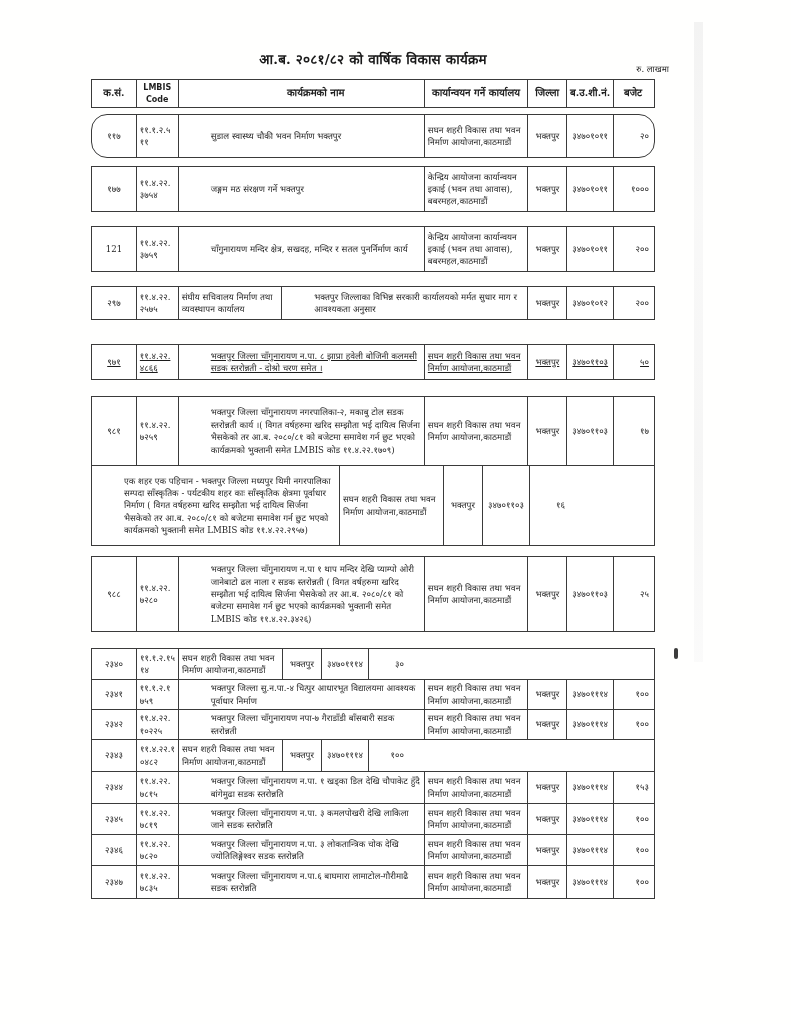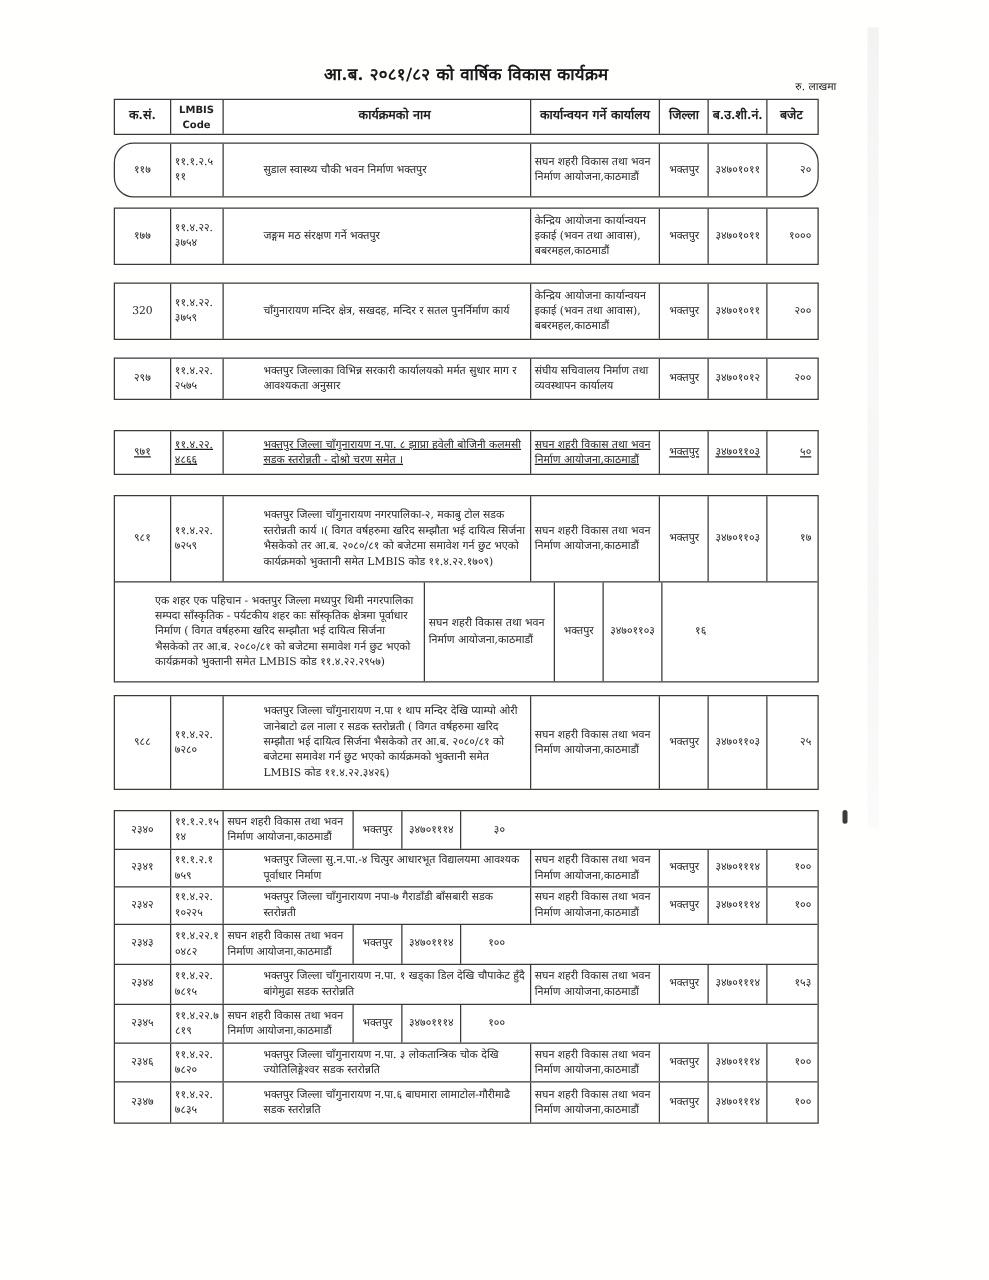--- a/index.html
+++ b/index.html
@@ -114,36 +114,36 @@
         <div class="cell c-name">जङ्गम मठ संरक्षण गर्ने भक्तपुर</div>
         <div class="cell c-office">केन्द्रिय आयोजना कार्यान्वयन इकाई (भवन तथा आवास), बबरमहल,काठमाडौं</div>
         <div class="cell c-district">भक्तपुर</div>
         <div class="cell c-head">३४७०१०११</div>
         <div class="cell c-budget">१०००</div>
       </div>
     </div>
 
     <div class="tgroup mt14">
       <div class="trow h44">
-        <div class="cell c-sn">320</div>
+        <div class="cell c-sn">121</div>
         <div class="cell c-lmbis">११.४.२२.३७५९</div>
         <div class="cell c-name">चाँगुनारायण मन्दिर क्षेत्र, सखदह, मन्दिर र सतल पुनर्निर्माण कार्य</div>
         <div class="cell c-office">केन्द्रिय आयोजना कार्यान्वयन इकाई (भवन तथा आवास), बबरमहल,काठमाडौं</div>
         <div class="cell c-district">भक्तपुर</div>
         <div class="cell c-head">३४७०१०११</div>
         <div class="cell c-budget">२००</div>
       </div>
     </div>
 
     <div class="tgroup mt14">
       <div class="trow h32">
         <div class="cell c-sn">२९७</div>
         <div class="cell c-lmbis">११.४.२२.२५७५</div>
+        <div class="cell c-office">संघीय सचिवालय निर्माण तथा व्यवस्थापन कार्यालय</div>
         <div class="cell c-name">भक्तपुर जिल्लाका विभिन्न सरकारी कार्यालयको मर्मत सुधार माग र आवश्यकता अनुसार</div>
-        <div class="cell c-office">संघीय सचिवालय निर्माण तथा व्यवस्थापन कार्यालय</div>
         <div class="cell c-district">भक्तपुर</div>
         <div class="cell c-head">३४७०१०१२</div>
         <div class="cell c-budget">२००</div>
       </div>
     </div>
 
     <div class="tgroup mt24">
       <div class="trow h34">
         <div class="cell c-sn">९७१</div>
         <div class="cell c-lmbis">११.४.२२.४८६६</div>
@@ -226,20 +226,21 @@
         <div class="cell c-lmbis">११.४.२२.७८१५</div>
         <div class="cell c-name">भक्तपुर जिल्ला चाँगुनारायण न.पा. १ खड्का डिल देखि चौपाकेट हुँदै बांगेमुढा सडक स्तरोन्नति</div>
         <div class="cell c-office">सघन शहरी विकास तथा भवन निर्माण आयोजना,काठमाडौं</div>
         <div class="cell c-district">भक्तपुर</div>
         <div class="cell c-head">३४७०१११४</div>
         <div class="cell c-budget">१५३</div>
       </div>
       <div class="trow h31">
         <div class="cell c-sn">२३४५</div>
         <div class="cell c-lmbis">११.४.२२.७८१९</div>
+        <div class="cell c-name">भक्तपुर जिल्ला चाँगुनारायण न.पा. ३ कमलपोखरी देखि लाकिला जाने सडक स्तरोन्नति</div>
         <div class="cell c-office">सघन शहरी विकास तथा भवन निर्माण आयोजना,काठमाडौं</div>
         <div class="cell c-district">भक्तपुर</div>
         <div class="cell c-head">३४७०१११४</div>
         <div class="cell c-budget">१००</div>
       </div>
       <div class="trow h31">
         <div class="cell c-sn">२३४६</div>
         <div class="cell c-lmbis">११.४.२२.७८२०</div>
         <div class="cell c-name">भक्तपुर जिल्ला चाँगुनारायण न.पा. ३ लोकतान्त्रिक चोक देखि ज्योतिलिङ्गेश्वर सडक स्तरोन्नति</div>
         <div class="cell c-office">सघन शहरी विकास तथा भवन निर्माण आयोजना,काठमाडौं</div>

